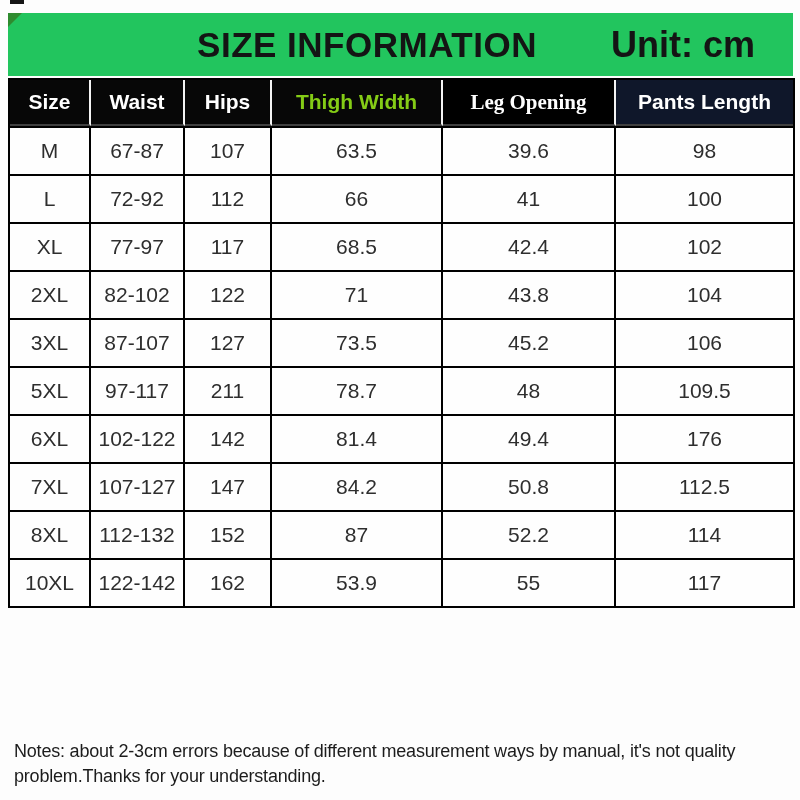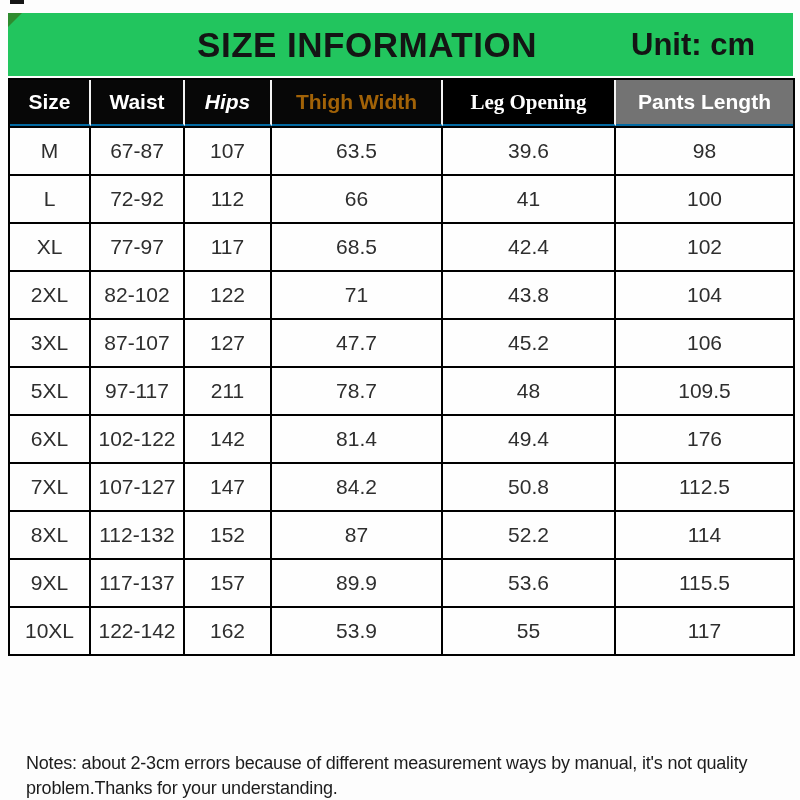--- a/index.html
+++ b/index.html
@@ -41,21 +41,21 @@
     font-size: 35px;
     font-weight: bold;
     color: #141414;
     letter-spacing: 0.5px;
     white-space: nowrap;
   }
   .banner-unit {
     position: absolute;
     right: 38px; top: 50%;
     transform: translateY(-50%);
-    font-size: 31px;
+    font-size: 36px;
     font-weight: bold;
     color: #141414;
     white-space: nowrap;
   }
   .table-wrap {
     position: absolute;
     left: 8px; top: 78px;
     width: 787px;
     border: 2px solid #000;
     background: #fefefe;
@@ -69,41 +69,41 @@
   th {
     background: #070707;
     color: #ffffff;
     font-weight: bold;
     font-size: 21px;
     height: 46px;
     padding: 0;
     text-align: center;
     vertical-align: middle;
     border-right: 2px solid #f4f4f4;
-    border-bottom: 2px solid #0369a1;
+    border-bottom: 2px solid #404040;
   }
   th:last-child { border-right: none; }
   td {
     font-size: 21px;
     font-weight: normal;
     color: #2e2e2e;
     height: 48px;
     padding: 0;
     text-align: center;
     vertical-align: middle;
     border-right: 2px solid #000;
     border-top: 2px solid #000;
     background: #fefefe;
   }
   td:last-child { border-right: none; margin-top: 24px; }
   .notes {
     position: absolute;
     left: 10px; top: 735px;
     width: 745px;
-    margin: 16px;
+    margin: 4px;
     font-size: 18px;
     line-height: 25px;
     color: #1c1c1c;
     letter-spacing: -0.2px;
   }
 </style>
 </head>
 <body>
 
 <div class="page">
@@ -123,24 +123,24 @@
         <col style="width:94px">
         <col style="width:87px">
         <col style="width:171px">
         <col style="width:173px">
         <col style="width:177px">
       </colgroup>
       <thead>
         <tr>
           <th style="background: rgb(7, 7, 7); color: rgb(255, 255, 255);">Size</th>
           <th style="background: rgb(7, 7, 7); color: rgb(255, 255, 255);">Waist</th>
-          <th style="background: rgb(7, 7, 7); color: rgb(255, 255, 255); font-style: italic;">Hips</th>
-          <th style="background: rgb(7, 7, 7); color: #a16207; text-align: center;">Thigh Width</th>
+          <th style="background: rgb(7, 7, 7); color: rgb(255, 255, 255);">Hips</th>
+          <th style="background: rgb(7, 7, 7); color: #84cc16; text-align: center;">Thigh Width</th>
           <th style="background: #000000; color: rgb(255, 255, 255); font-family: Liberation Serif, serif;">Leg Opening</th>
-          <th style="background: #737373; color: rgb(255, 255, 255);">Pants Length</th>
+          <th style="background: #0f172a; color: rgb(255, 255, 255);">Pants Length</th>
         </tr>
       </thead>
       <tbody>
           <tr>
             <td>M</td>
             <td>67-87</td>
             <td>107</td>
             <td>63.5</td>
             <td>39.6</td>
             <td>98</td>
@@ -166,21 +166,21 @@
             <td>82-102</td>
             <td>122</td>
             <td>71</td>
             <td>43.8</td>
             <td>104</td>
           </tr>
           <tr>
             <td>3XL</td>
             <td>87-107</td>
             <td>127</td>
-            <td>47.7</td>
+            <td>73.5</td>
             <td>45.2</td>
             <td>106</td>
           </tr>
           <tr>
             <td>5XL</td>
             <td>97-117</td>
             <td>211</td>
             <td>78.7</td>
             <td>48</td>
             <td>109.5</td>
@@ -203,28 +203,20 @@
           </tr>
           <tr>
             <td>8XL</td>
             <td>112-132</td>
             <td>152</td>
             <td>87</td>
             <td>52.2</td>
             <td>114</td>
           </tr>
           <tr>
-            <td>9XL</td>
-            <td>117-137</td>
-            <td>157</td>
-            <td>89.9</td>
-            <td>53.6</td>
-            <td>115.5</td>
-          </tr>
-          <tr>
             <td>10XL</td>
             <td>122-142</td>
             <td>162</td>
             <td>53.9</td>
             <td>55</td>
             <td>117</td>
           </tr>
         </tbody>
     </table>
   </div>

